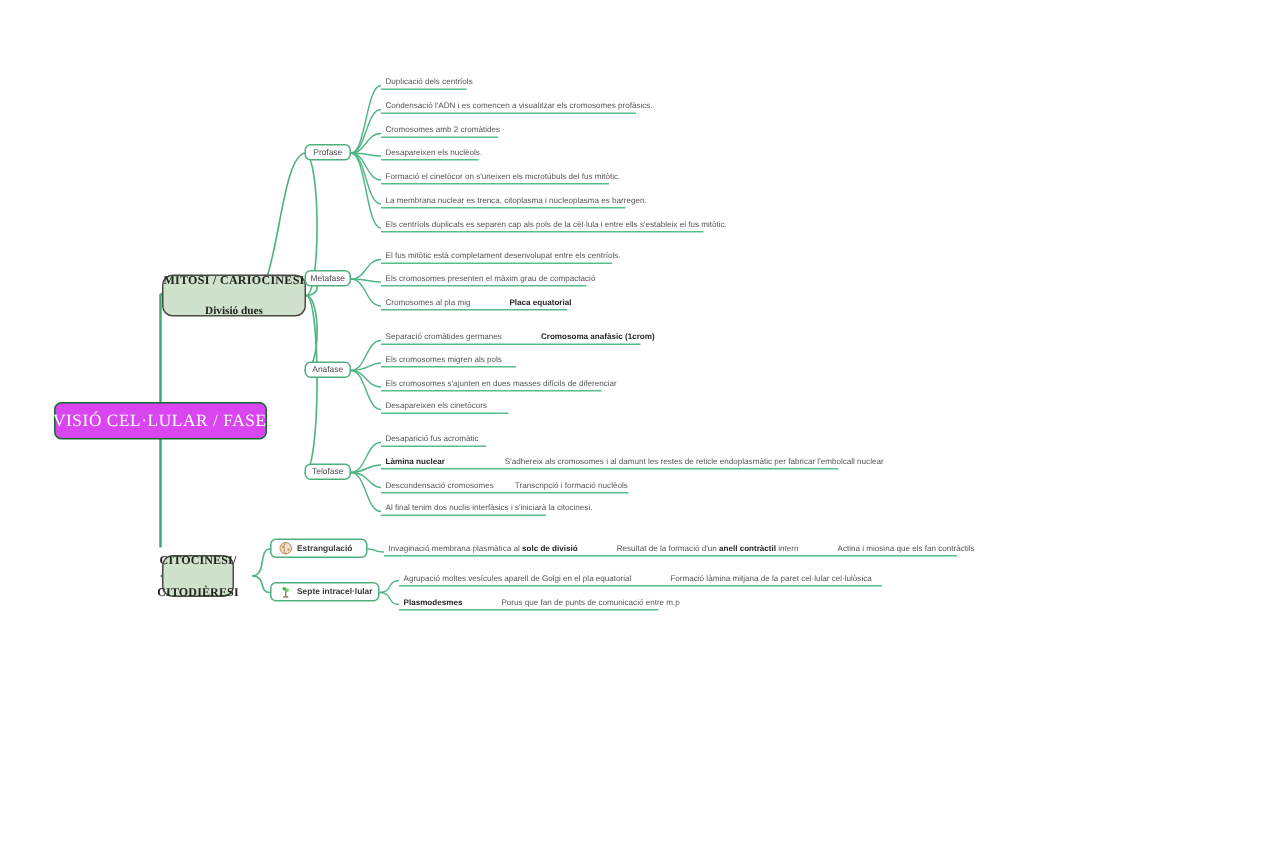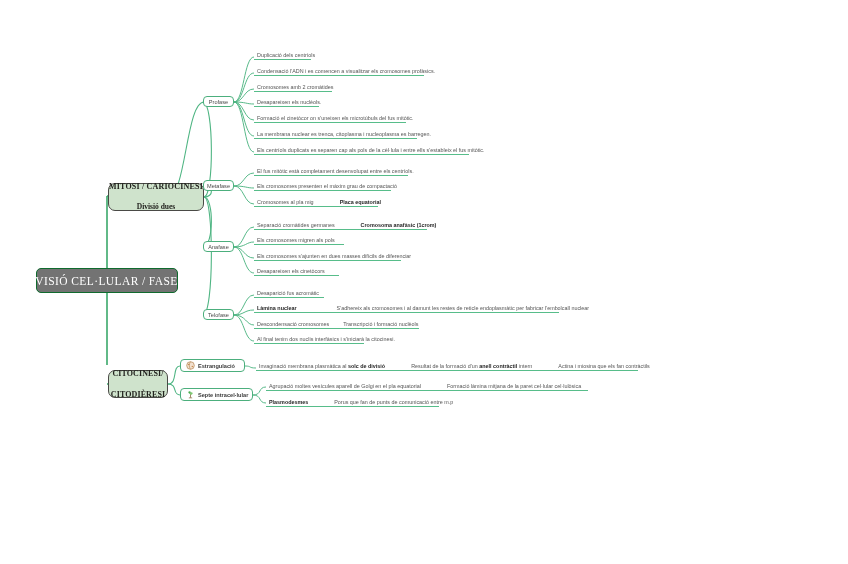--- a/index.html
+++ b/index.html
@@ -9,39 +9,39 @@
     color:#3d3d3d;
   }
   #canvas{position:absolute;left:0;top:0;width:848px;height:564px;}
   svg.links{position:absolute;left:0;top:0;width:848px;height:564px;pointer-events:none;}
 
   
   .node{position:absolute;box-sizing:border-box;white-space:nowrap;}
 
   .root{
     left:36px;top:268px;width:142px;height:25px;
-    background:#737373;border:1px solid #0f6b2e;border-radius:5px;
+    background:#d946ef;border:1px solid #0f6b2e;border-radius:5px;
     color:#ffffff;font-size:11.5px;letter-spacing:.4px;
     display:flex;align-items:center;justify-content:center;
     font-family:"Liberation Serif","DejaVu Serif",serif;
     font-weight:400;
   }
 
   .lvl1{
     background:#cfe3cc;border:1.4px solid #4a4a46;border-radius:7px;
     color:#23231f;text-align:center;
     font-family:"Liberation Serif","DejaVu Serif",serif;
     display:flex;flex-direction:column;align-items:center;justify-content:center;
     line-height:1.18;
     gap:11px;
   }
   #n-mitosi{left:108px;top:183px;width:96px;height:28px;font-size:8px;}
   #n-mitosi .l1{font-weight:700;letter-spacing:.2px;}
   #n-mitosi .l2{font-weight:700;font-size:7.5px;}
-  #n-cito{left:108px;top:370px;width:60px;height:28px;font-size:8px;}
+  #n-cito{left:108px;top:370px;width:48px;height:28px;font-size:8px;}
   #n-cito .l1,#n-cito .l2{font-weight:700;letter-spacing:.1px;}
 
   .lvl2{
     background:#ffffff;border:1px solid #4caf7d;border-radius:4px;
     color:#4a4a4a;font-size:5.6px;height:11px;
     display:flex;align-items:center;justify-content:center;
     padding:0 4px;
   }
   #n-profase{left:203px;top:96px;width:31px;}
   #n-metafase{left:203px;top:180px;width:31px;}

